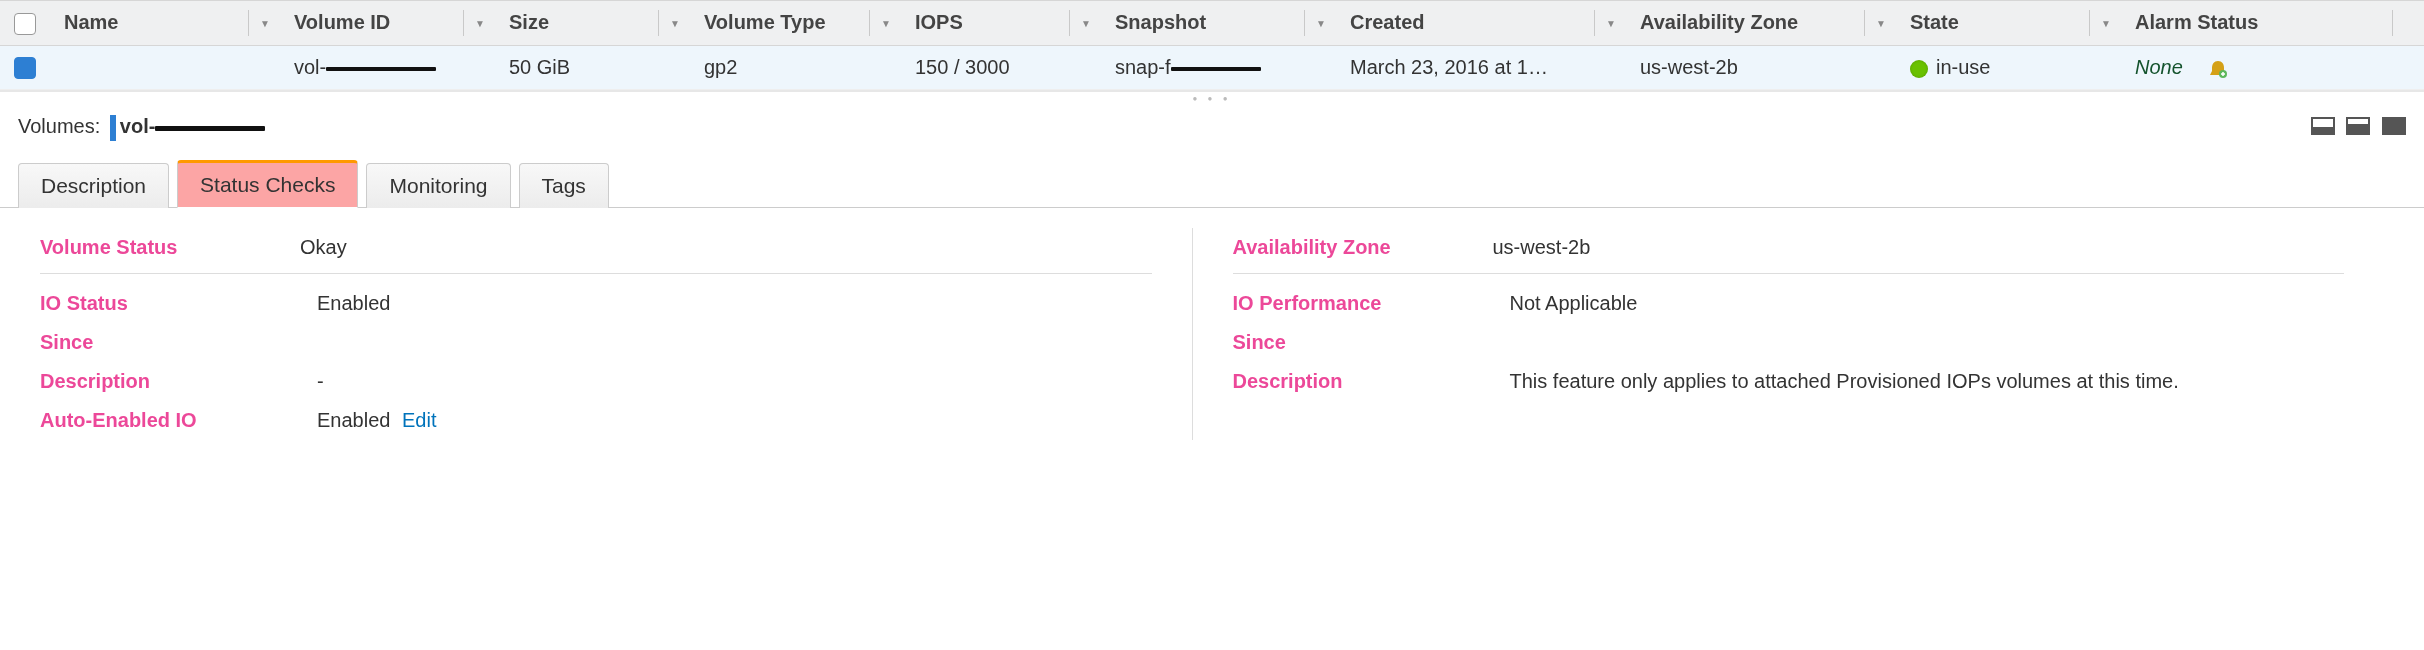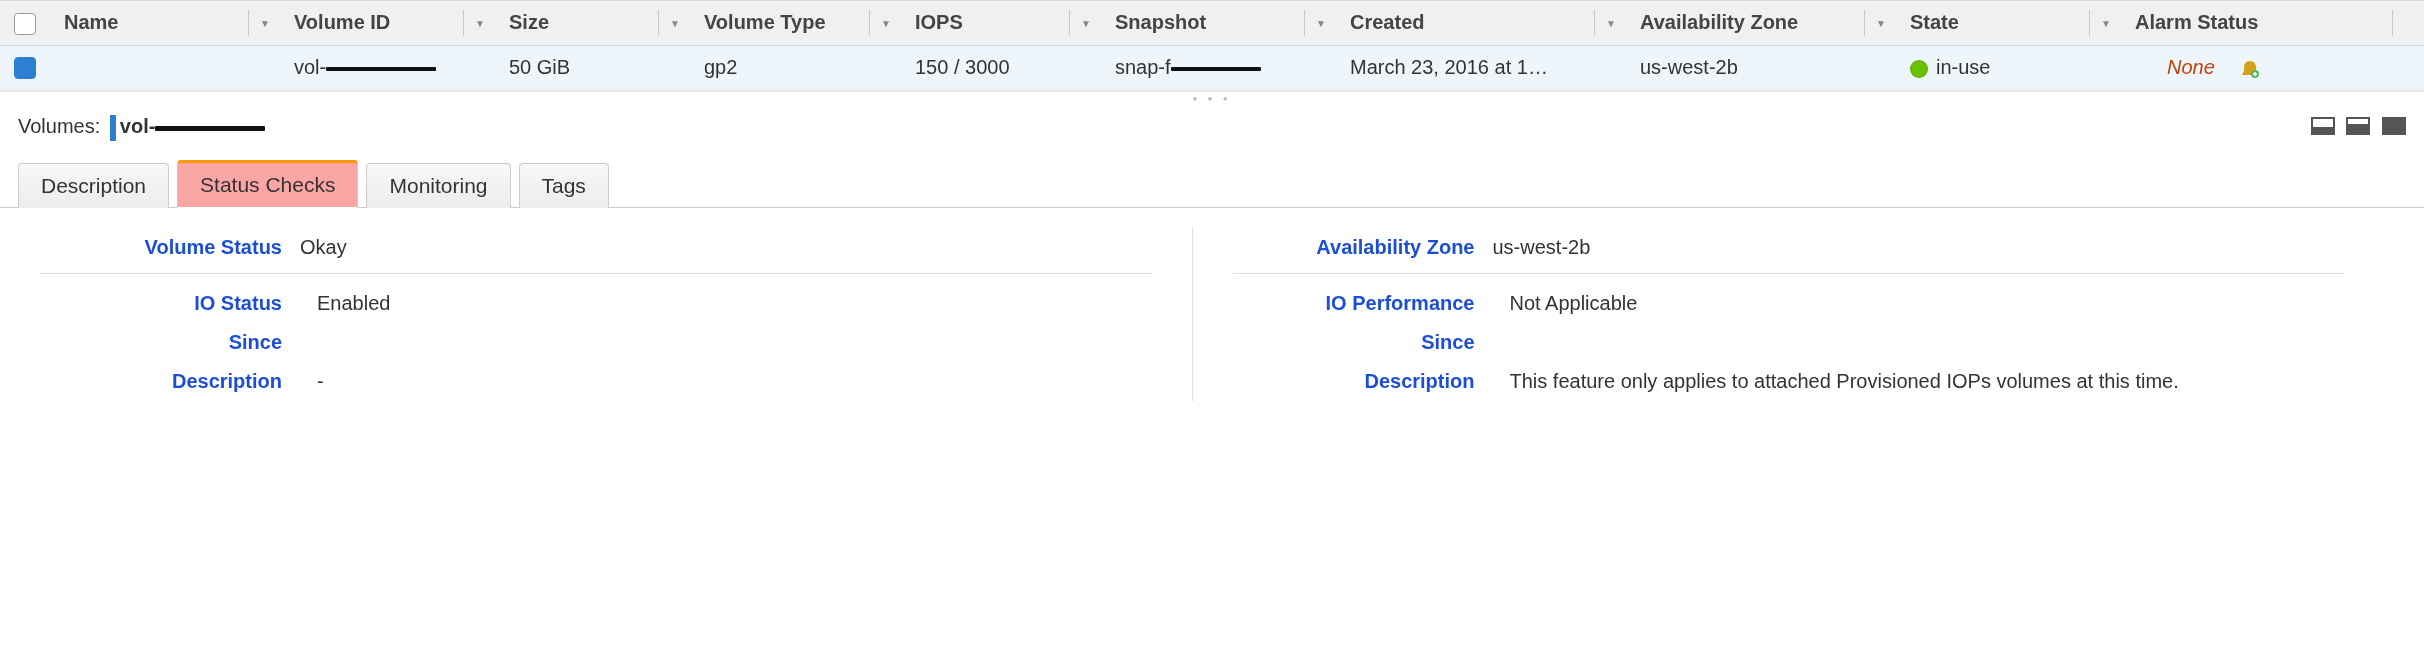--- a/index.html
+++ b/index.html
@@ -75,21 +75,21 @@
 
   .state-dot {
     display: inline-block;
     width: 18px; height: 18px;
     border-radius: 50%;
     background: #6ac100;
     vertical-align: middle;
     margin-right: 8px;
     box-shadow: inset 0 0 3px rgba(0,0,0,.2);
   }
-  .alarm-none { font-style: italic; color: #c2410c; margin-left: 32px; }
+  .alarm-none { font-style: italic; color: #14532d; }
   .alarm-icon {
     display: inline-block;
     margin-left: 20px;
     position: relative;
     width: 20px; height: 20px;
     vertical-align: middle;
   }
   .alarm-icon svg { width: 20px; height: 20px; }
 
   .redact {
@@ -174,23 +174,22 @@
     padding-right: 40px;
   }
   .status-col + .status-col { border-left: 1px solid #ddd; padding-left: 40px; }
   .header-row, .row-line {
     display: flex;
     align-items: flex-start;
     padding: 8px 0;
   }
   .header-row .k, .row-line .k {
     width: 260px;
-    text-align: right;
     font-weight: 700;
-    color: #1d4ed8;
+    color: #ec4899;
     padding-right: 18px;
     flex-shrink: 0;
   }
   .header-row {
     border-bottom: 1px solid #ddd;
     padding-bottom: 14px;
     margin-bottom: 10px;
   }
   .row-line .v { color: #333; margin-left: 17px; }
   .edit-link { color: #0073bb; cursor: pointer; margin-left: 6px; }
@@ -297,20 +296,27 @@
       <div class="k">IO Status</div>
       <div class="v">Enabled</div>
     </div>
     <div class="row-line">
       <div class="k">Since</div>
     </div>
     <div class="row-line">
       <div class="k">Description</div>
       <div class="v">-</div>
     </div>
+    <div class="row-line">
+      <div class="k">Auto-Enabled IO</div>
+      <div class="v">
+        <span>Enabled</span>
+        <span class="edit-link">Edit</span>
+      </div>
+    </div>
   </div>
 
   <div class="status-col">
     <div class="header-row">
       <div class="k">Availability Zone</div>
       <div class="v">us-west-2b</div>
     </div>
     <div class="row-line">
       <div class="k">IO Performance</div>
       <div class="v">Not Applicable</div>

